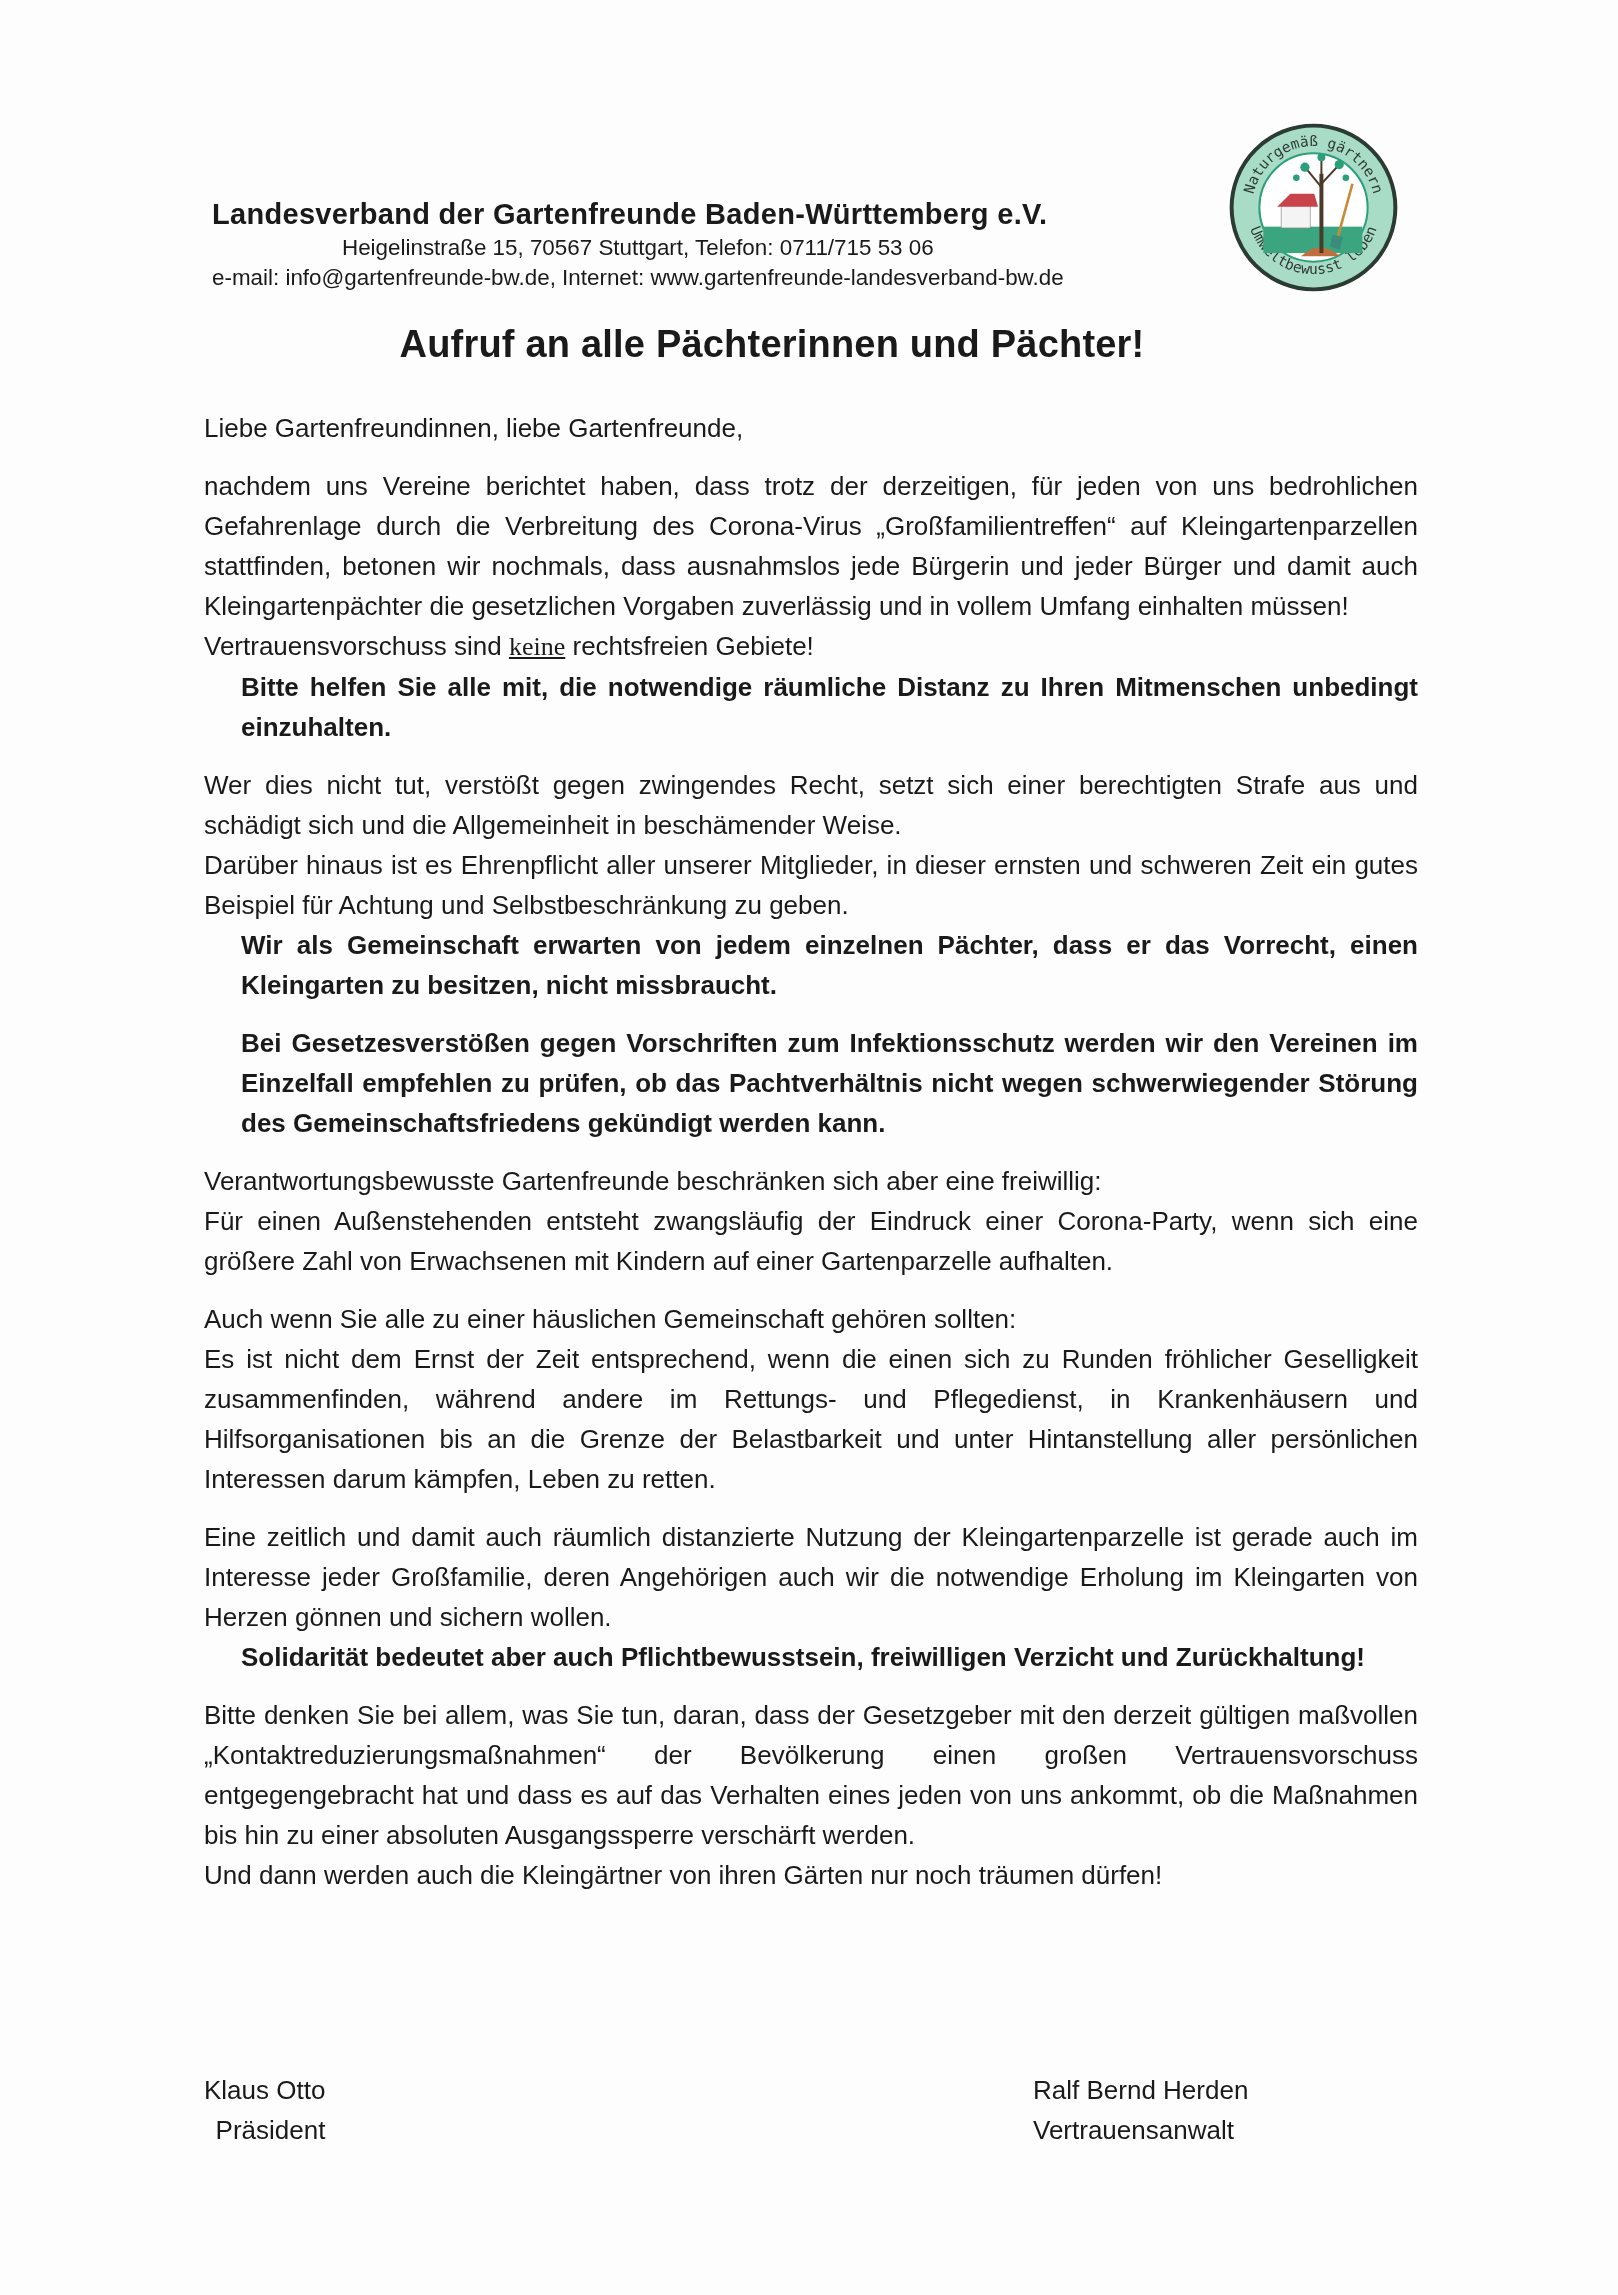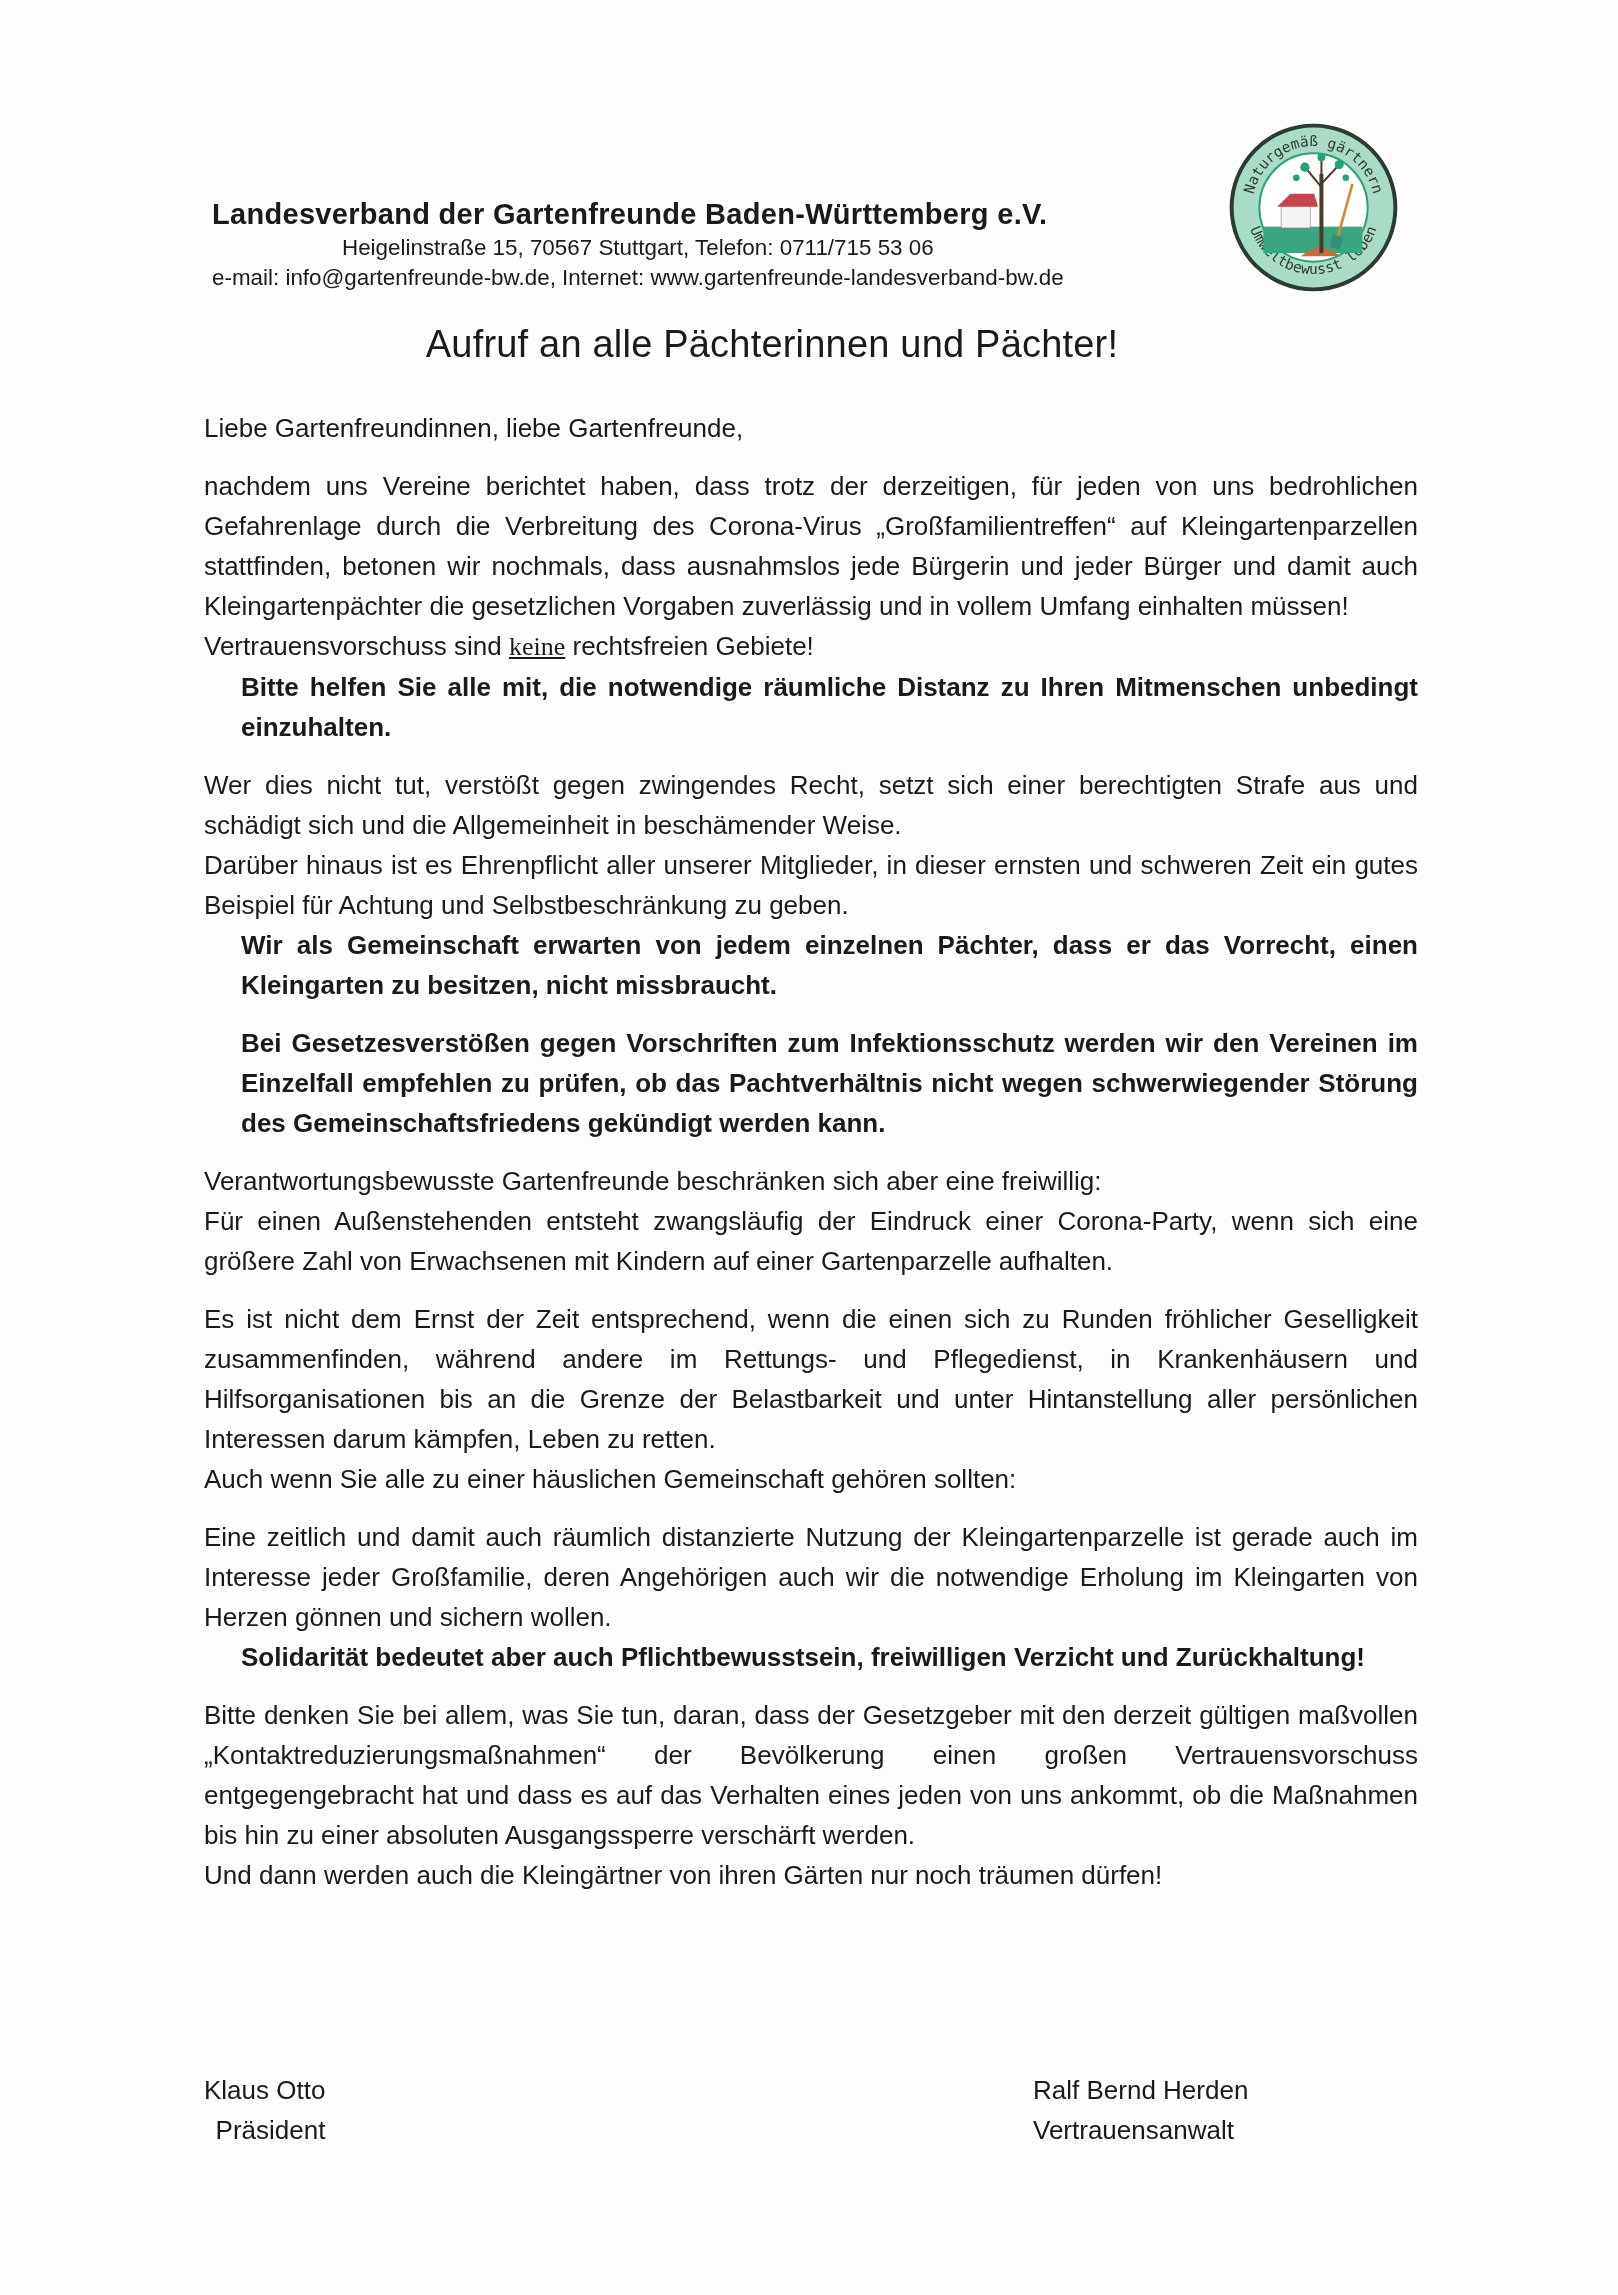--- a/index.html
+++ b/index.html
@@ -5,21 +5,21 @@
   html, body { margin: 0; padding: 0; }
   body {
     width: 1619px; height: 2295px; background: #fdfdfd; position: relative; overflow: hidden;
     font-family: "Liberation Sans", sans-serif; color: #1a1a1a;
   }
   .hdr { position: absolute; left: 212px; top: 166px; }
   .org { font-size: 29px; font-weight: bold; letter-spacing: 0.3px; line-height: 37px; margin-top: 30px; }
   .addr { font-size: 22.4px; line-height: 30px; text-align: center; }
   .logo { position: absolute; left: 1227px; top: 121px; width: 173px; height: 173px; }
   .title { position: absolute; left: 0; width: 1544px; top: 323px; text-align: center;
-    font-size: 38px; font-weight: normal; letter-spacing: 0.2px; }
+    font-size: 38px; font-weight: bold; letter-spacing: 0.2px; }
   .body { position: absolute; left: 204px; top: 408px; width: 1214px; font-size: 26px; line-height: 40px; }
   .greet { margin-bottom: 20px; }
   .p { margin: 0 0 18px 0; text-align: justify; }
   .line { display: block; }
   .b { font-weight: bold; margin-left: 37px; }
   .u { text-decoration: underline; font-family: Liberation Serif, serif; }
   .sig { position: absolute; top: 2070px; font-size: 26px; line-height: 40px; }
   .sig-left { left: 204px; text-align: right; }
   .sig-right { left: 1033px; }
 </style>
@@ -80,22 +80,22 @@
   </div>
 
   <div class="p b">Bei Gesetzesverstößen gegen Vorschriften zum Infektionsschutz werden wir den Vereinen im Einzelfall empfehlen zu prüfen, ob das Pachtverhältnis nicht wegen schwerwiegender Störung des Gemeinschaftsfriedens gekündigt werden kann.</div>
 
   <div class="p">
     <span class="line">Verantwortungsbewusste Gartenfreunde beschränken sich aber eine freiwillig:</span>
     <span class="line">Für einen Außenstehenden entsteht zwangsläufig der Eindruck einer Corona-Party, wenn sich eine größere Zahl von Erwachsenen mit Kindern auf einer Gartenparzelle aufhalten.</span>
   </div>
 
   <div class="p">
+    <span class="line">Auch wenn Sie alle zu einer häuslichen Gemeinschaft gehören sollten:</span>
     <span class="line">Es ist nicht dem Ernst der Zeit entsprechend, wenn die einen sich zu Runden fröhlicher Geselligkeit zusammenfinden, während andere im Rettungs- und Pflegedienst, in Krankenhäusern und Hilfsorganisationen bis an die Grenze der Belastbarkeit und unter Hintanstellung aller persönlichen Interessen darum kämpfen, Leben zu retten.</span>
-    <span class="line">Auch wenn Sie alle zu einer häuslichen Gemeinschaft gehören sollten:</span>
   </div>
 
   <div class="p">
     <span class="line">Eine zeitlich und damit auch räumlich distanzierte Nutzung der Kleingartenparzelle ist gerade auch im Interesse jeder Großfamilie, deren Angehörigen auch wir die notwendige Erholung im Kleingarten von Herzen gönnen und sichern wollen.</span>
     <span class="line b">Solidarität bedeutet aber auch Pflichtbewusstsein, freiwilligen Verzicht und Zurückhaltung!</span>
   </div>
 
   <div class="p">
     <span class="line">Bitte denken Sie bei allem, was Sie tun, daran, dass der Gesetzgeber mit den derzeit gültigen maßvollen „Kontaktreduzierungsmaßnahmen“ der Bevölkerung einen großen Vertrauensvorschuss entgegengebracht hat und dass es auf das Verhalten eines jeden von uns ankommt, ob die Maßnahmen bis hin zu einer absoluten Ausgangssperre verschärft werden.</span>
     <span class="line">Und dann werden auch die Kleingärtner von ihren Gärten nur noch träumen dürfen!</span>

